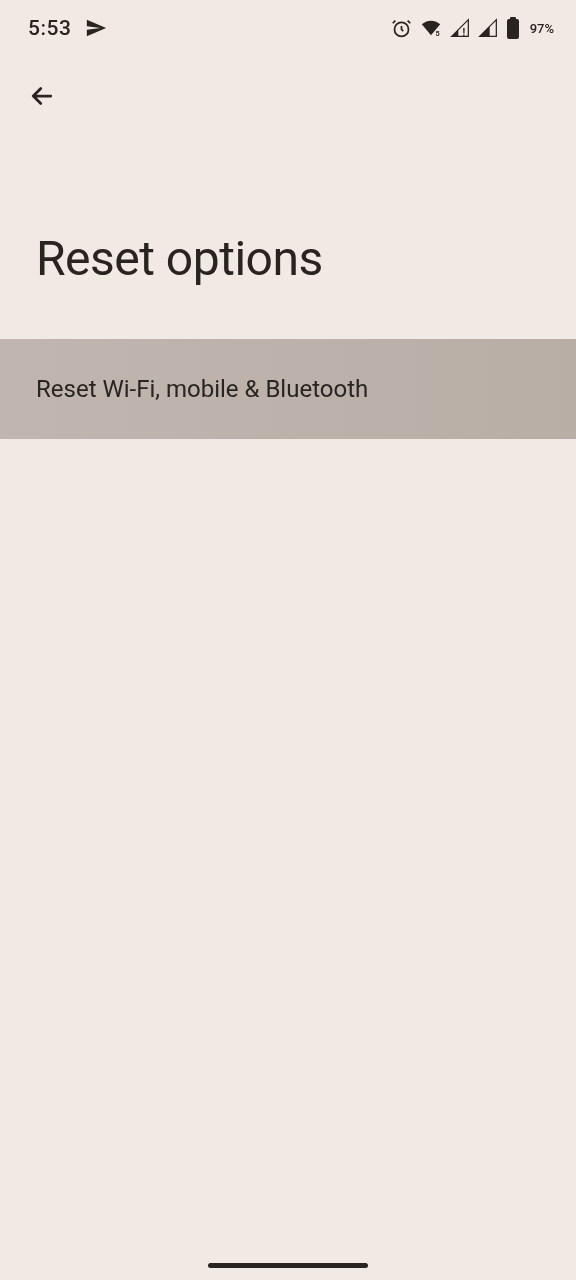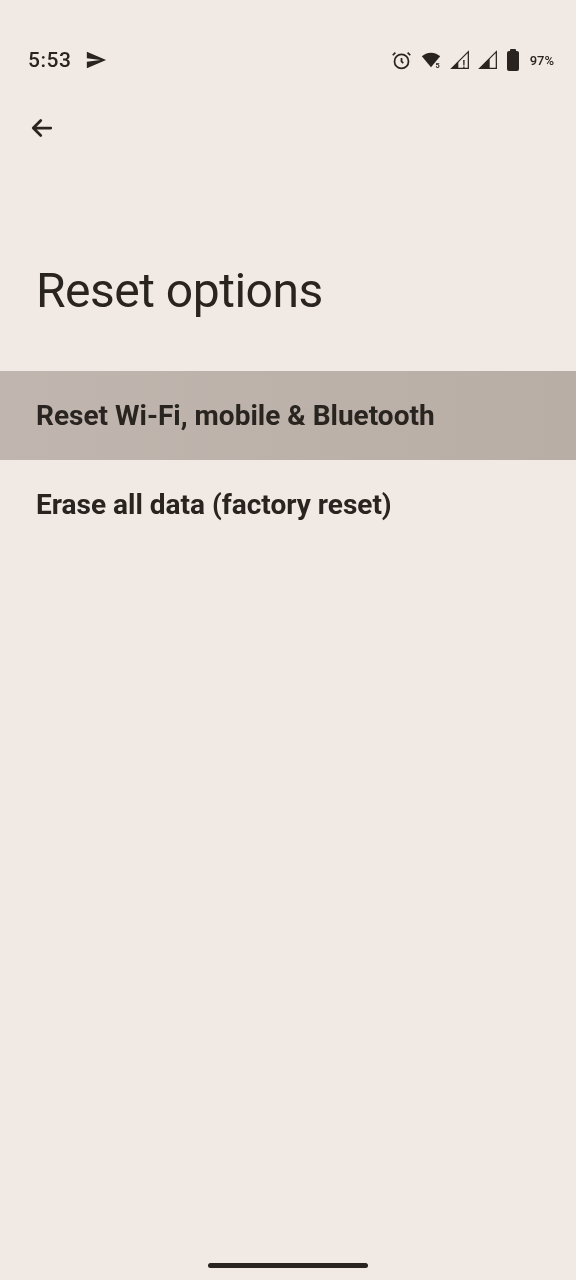--- a/index.html
+++ b/index.html
@@ -15,21 +15,20 @@
       color: #2a2420;
       position: relative;
       overflow: hidden;
     }
     .status-bar {
       display: flex;
       justify-content: space-between;
       align-items: center;
       padding: 14px 22px 10px 28px;
       height: 52px;
-      margin-top: 32px;
     }
     .status-left {
       display: flex;
       align-items: center;
       gap: 14px;
     }
     .status-time {
       font-size: 21px;
       font-weight: 500;
       letter-spacing: 0.5px;
@@ -57,23 +56,23 @@
       background: transparent;
       cursor: pointer;
     }
     .page-title {
       font-size: 48px;
       font-weight: 400;
       padding: 110px 56px 52px 36px;
       letter-spacing: -0.5px;
     }
     .list-item {
-      padding: 28px 36px;
-      font-size: 28px;
-      font-weight: 700;
+      padding: 36px 36px;
+      font-size: 24px;
+      font-weight: 400;
       cursor: pointer;
       color: #2a2420;
     }
     .list-item.highlighted {
       background: linear-gradient(to right, #c0b6af, #b8aea6);
     }
     .nav-handle {
       position: absolute;
       bottom: 12px;
       left: 50%;
@@ -145,18 +144,15 @@
     </span>
   </button>
 </div>
 
 <h1 class="page-title">Reset options</h1>
 
 <div>
   <div class="list-item highlighted">
     <span>Reset Wi-Fi, mobile &amp; Bluetooth</span>
   </div>
-  <div class="list-item">
-    <span>Erase all data (factory reset)</span>
-  </div>
 </div>
 
 <div class="nav-handle"></div>
 
 </body></html>

